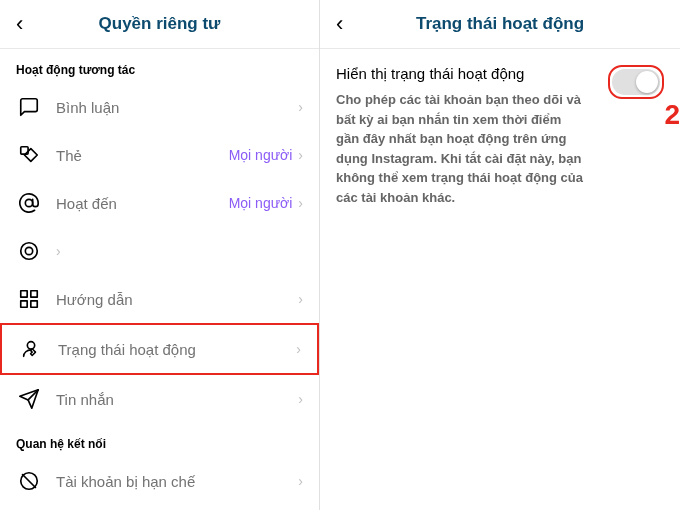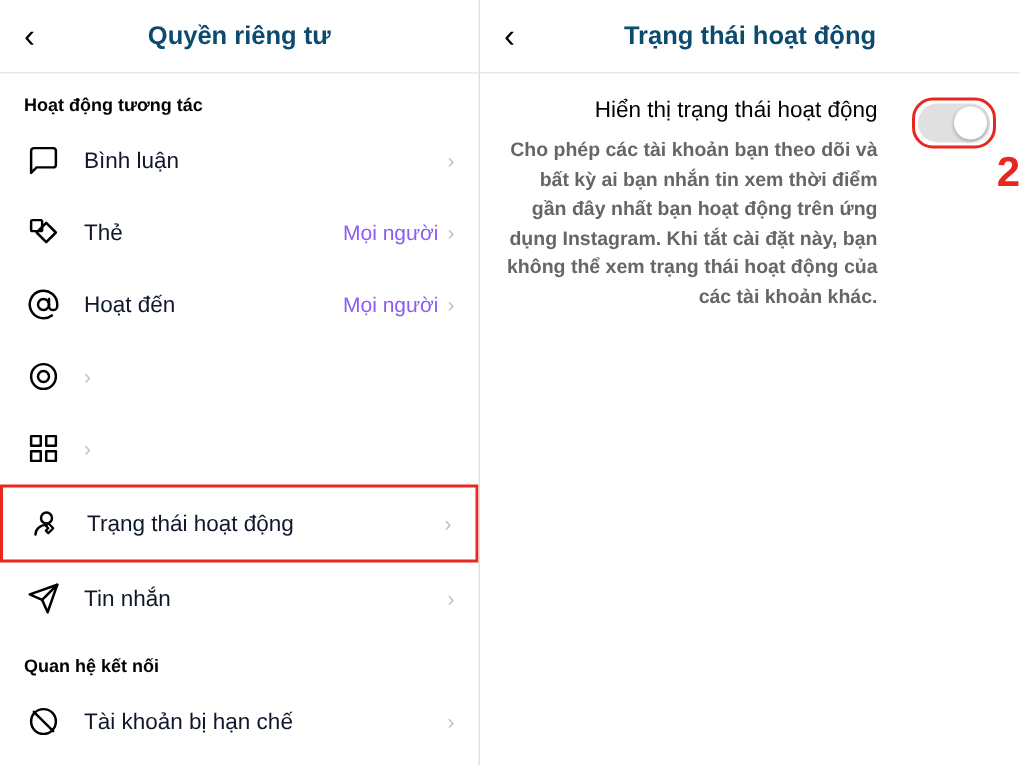--- a/index.html
+++ b/index.html
@@ -73,21 +73,21 @@
       align-items: center;
       justify-content: center;
       flex-shrink: 0;
       font-size: 18px;
       color: #000;
     }
 
     .menu-label {
       flex: 1;
       font-size: 15px;
-      color: #0f172a;
+      color: #737373;
     }
 
     .menu-value {
       font-size: 14px;
       color: #8b5cf6;
       margin-right: 6px;
     }
 
     .chevron {
       font-size: 14px;
@@ -107,21 +107,20 @@
     .setting-row {
       display: flex;
       align-items: flex-start;
       padding: 16px 16px;
       justify-content: space-between;
     }
 
     .setting-text {
       flex: 1;
       margin-right: 23px;
-      text-align: right;
     }
 
     .setting-title {
       font-size: 15px;
       font-weight: 500;
       color: #000;
       margin-bottom: 8px;
     }
 
     .setting-desc {
@@ -248,20 +247,21 @@
 
   <div class="menu-item">
     <div class="menu-icon">
       <svg viewBox="0 0 24 24">
           <rect x="3" y="3" width="7" height="7"></rect>
           <rect x="14" y="3" width="7" height="7"></rect>
           <rect x="3" y="14" width="7" height="7"></rect>
           <rect x="14" y="14" width="7" height="7"></rect>
         </svg>
     </div>
+    <span class="menu-label">Hướng dẫn</span>
     <span class="chevron">›</span>
   </div>
 
   <div class="menu-item highlighted" style="position:relative;">
     <div class="menu-icon">
       <svg viewBox="0 0 24 24">
           <circle cx="12" cy="8" r="4"></circle>
           <path d="M4 20c0-4 3.6-7 8-7"></path>
           <path d="M17 16l-2-2 2-2 4 4-4 4-2-2 2-2z" transform="translate(-2,1) scale(0.9)"></path>
         </svg>

